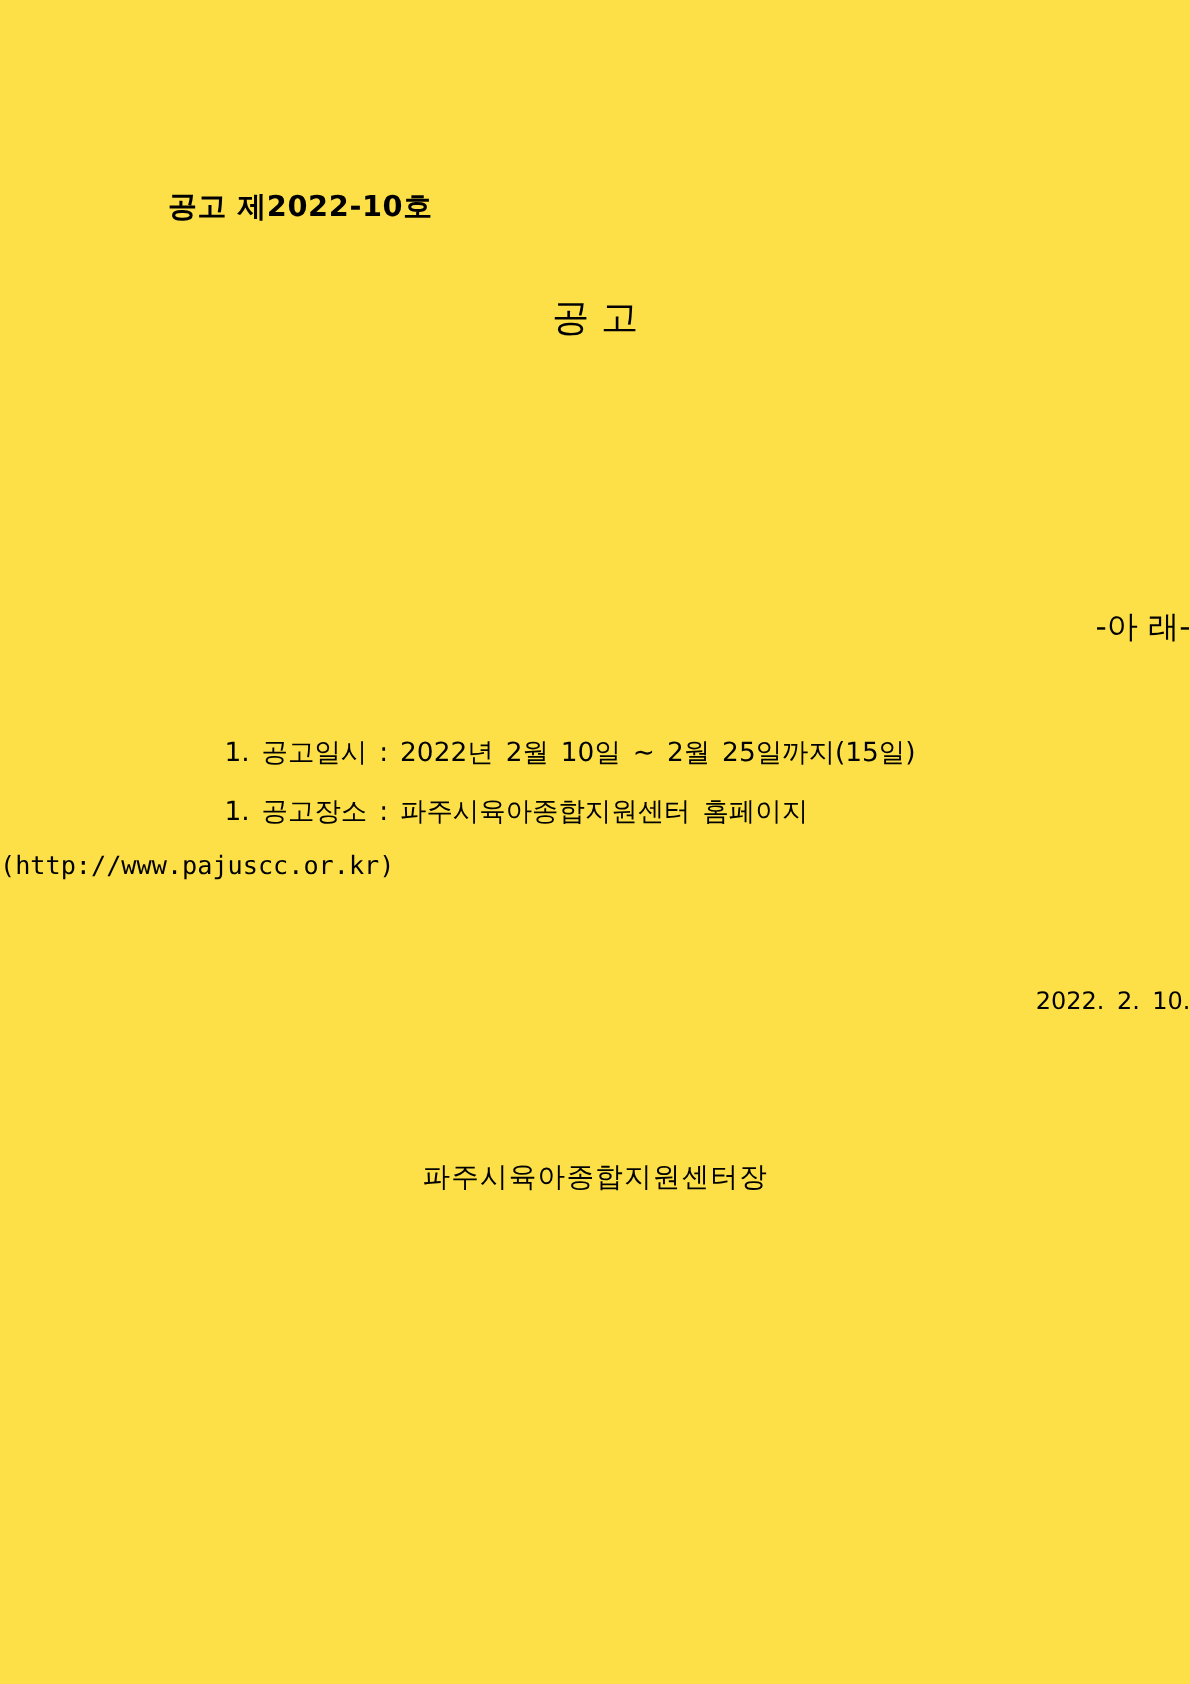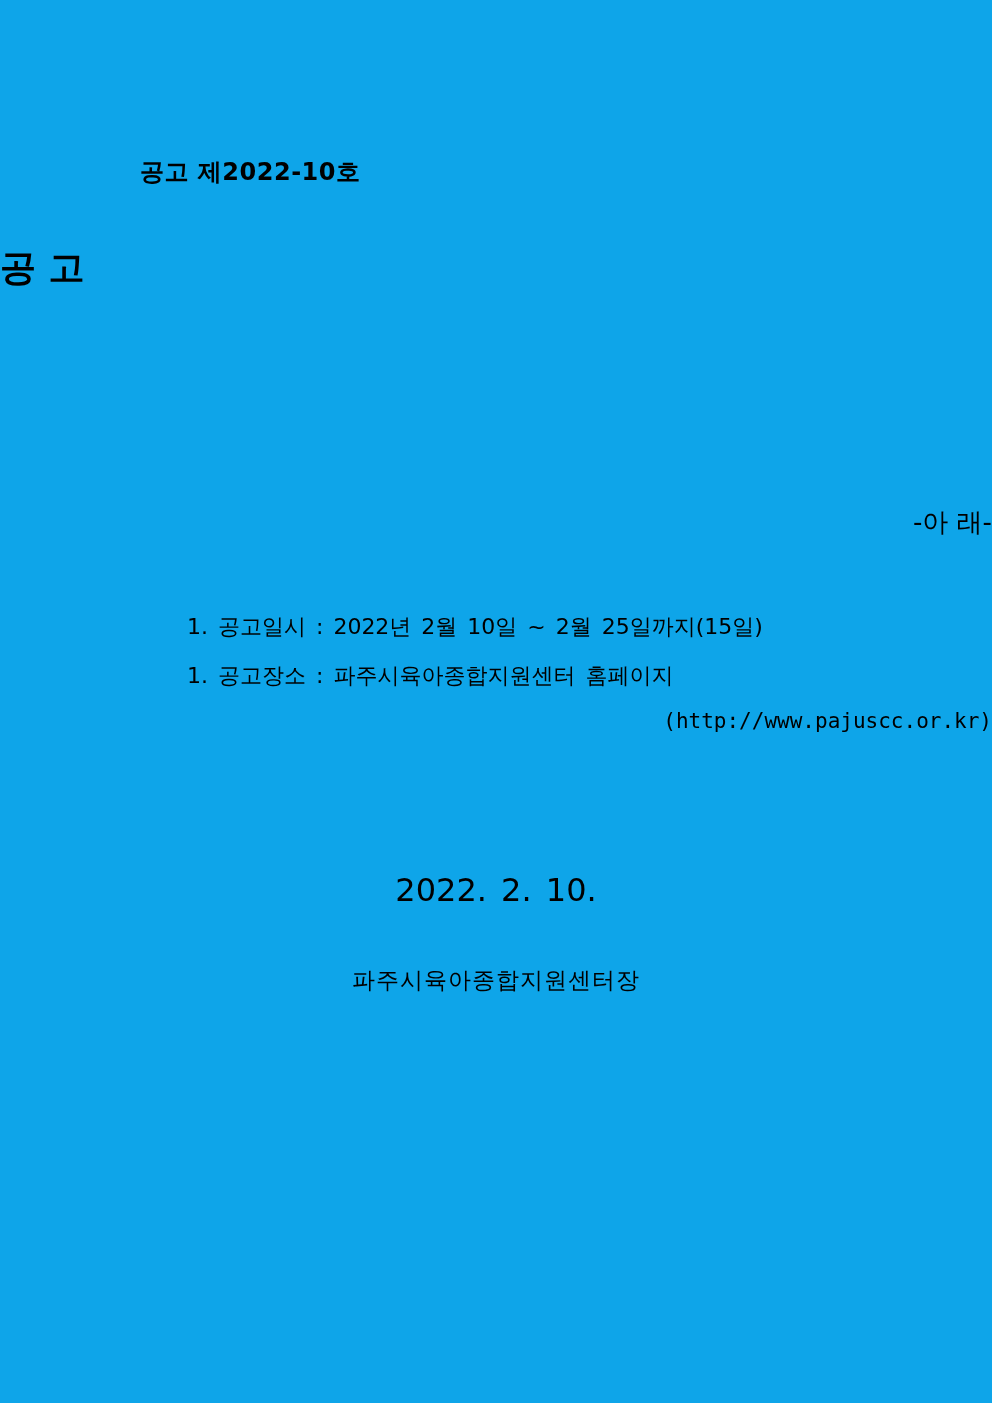--- a/index.html
+++ b/index.html
@@ -9,41 +9,42 @@
     background: #ffffff;
     font-family: "DejaVu Sans", "Liberation Sans", sans-serif;
     color: #000000;
   }
 
   .page {
     position: relative;
     width: 992px;
     height: 1403px;
     margin: 0 auto;
-    background: #0ea5e9;
+    background: #fde047;
     overflow: hidden;
   }
 
   .notice-number {
     position: absolute;
     left: 140px;
     top: 156px;
     font-size: 24px;
     font-weight: 700;
     letter-spacing: 0.5px;
     white-space: pre;
   }
 
   .doc-title {
     position: absolute;
     left: 0;
     top: 244px;
     width: 100%;
-    font-size: 36px;
-    font-weight: 700;
+    text-align: center;
+    font-size: 31px;
+    font-weight: 400;
     white-space: pre;
   }
 
   .body-par {
     position: absolute;
     left: 144px;
     top: 322px;
     width: 708px;
     font-size: 22px;
     line-height: 43px;
@@ -79,33 +80,33 @@
   }
 
   .list-item.item-1 { top: 612px; }
   .list-item.item-2 { top: 661px; }
 
   .url-line {
     position: absolute;
     left: 0;
     top: 709px;
     width: 100%;
-    text-align: right;
+    text-align: left;
     font-family: "DejaVu Sans Mono", "Liberation Mono", monospace;
     font-size: 21px;
     white-space: pre;
   }
 
   .date-line {
     position: absolute;
     left: 0;
-    top: 871px;
+    top: 822px;
     width: 100%;
-    text-align: center;
-    font-size: 32px;
+    text-align: right;
+    font-size: 20px;
     word-spacing: 4px;
     white-space: pre;
   }
 
   .signature {
     position: absolute;
     left: 0;
     top: 965px;
     width: 100%;
     text-align: center;

